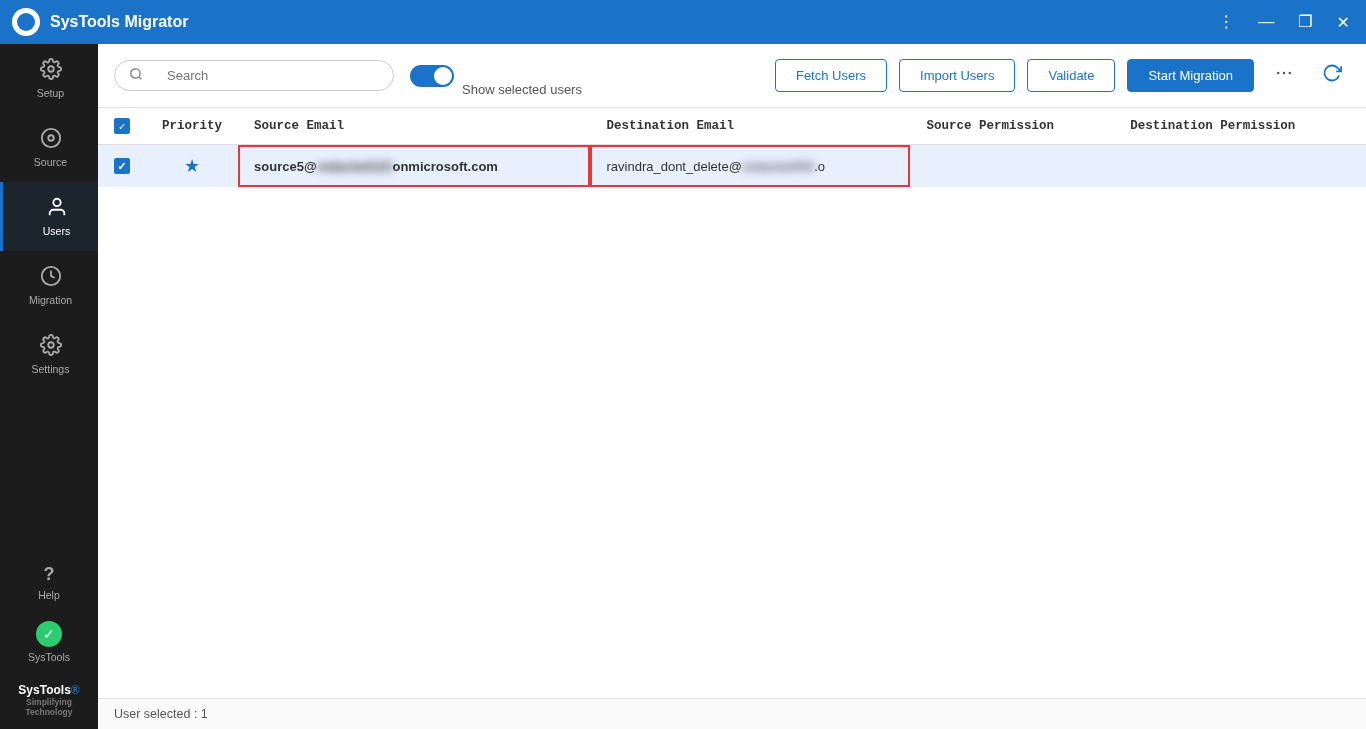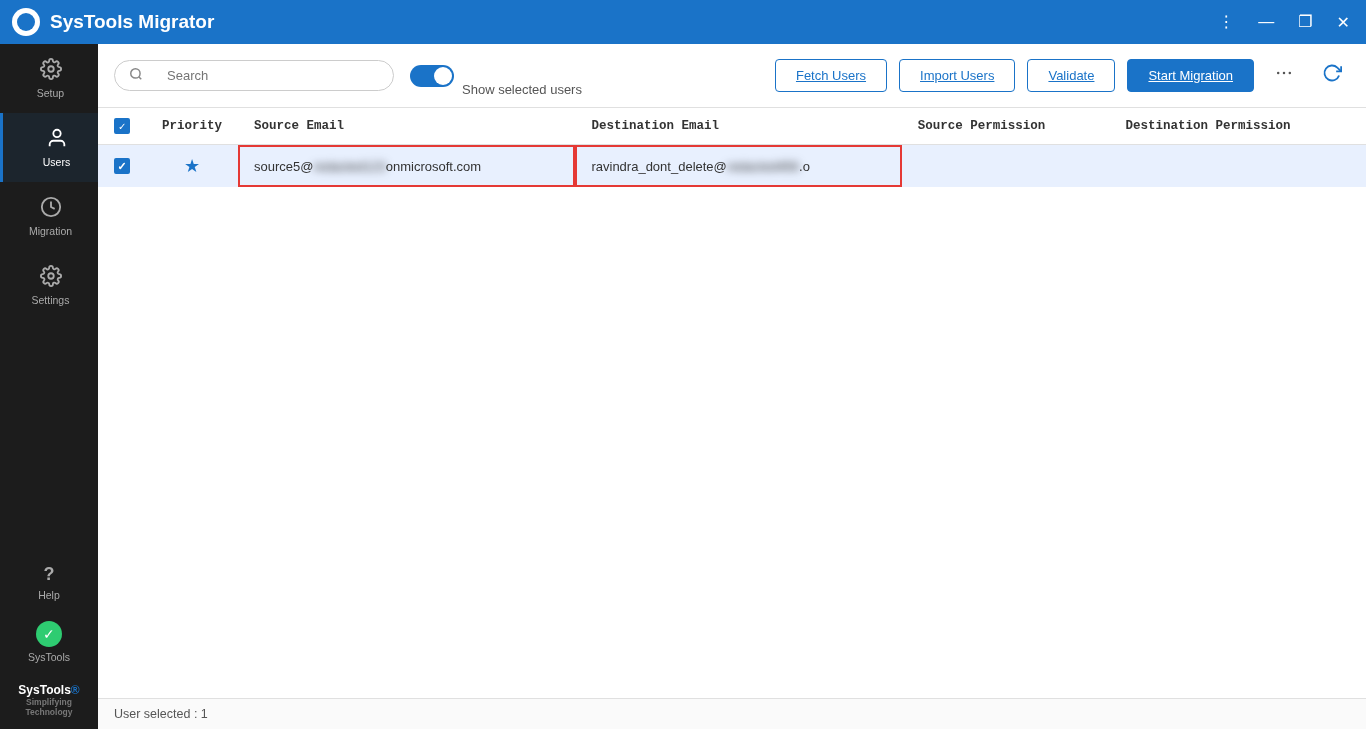--- a/index.html
+++ b/index.html
@@ -12,21 +12,21 @@
       display: flex;
       align-items: center;
       justify-content: space-between;
       padding: 0 12px;
       color: white;
       user-select: none;
     }
     .titlebar-left { display: flex; align-items: center; gap: 10px; }
     .titlebar-logo { width: 28px; height: 28px; background: white; border-radius: 50%; display: flex; align-items: center; justify-content: center; }
     .titlebar-logo-inner { width: 18px; height: 18px; background: #1a73c8; border-radius: 50%; }
-    .titlebar-title { font-size: 19px; font-weight: 600; color: white; }
+    .titlebar-title { font-size: 16px; font-weight: 600; color: white; }
     .titlebar-controls { display: flex; align-items: center; gap: 16px; }
     .titlebar-btn { color: white; font-size: 16px; cursor: pointer; background: none; border: none; padding: 4px; line-height: 1; }
     .titlebar-close { color: white; font-size: 16px; cursor: pointer; background: none; border: none; padding: 4px; }
 
     
     .app-layout { display: flex; height: calc(729px - 44px); }
 
     
     .sidebar {
       width: 98px;
@@ -116,21 +116,20 @@
     .btn {
       padding: 8px 20px;
       border-radius: 4px;
       font-size: 13px;
       cursor: pointer;
       border: 1px solid #1a73c8;
       background: white;
       color: #1a73c8;
       font-weight: 500;
       white-space: nowrap;
-      text-decoration: underline;
     }
     .btn-primary {
       background: #1a73c8;
       color: white;
       border: 1px solid #1a73c8;
     }
     .btn-icon { background: none; border: none; cursor: pointer; color: #555; font-size: 18px; padding: 4px 8px; }
 
     
     .table-area { flex: 1; overflow: auto; padding: 0; }
@@ -197,20 +196,29 @@
     <div class="sidebar-item">
       <span class="sidebar-icon">
         <svg width="22" height="22" viewBox="0 0 24 24" fill="none" stroke="#aaa" stroke-width="2">
           <circle cx="12" cy="12" r="3"></circle>
             <path d="M19.4 15a1.65 1.65 0 0 0 .33 1.82l.06.06a2 2 0 0 1-2.83 2.83l-.06-.06a1.65 1.65 0 0 0-1.82-.33 1.65 1.65 0 0 0-1 1.51V21a2 2 0 0 1-4 0v-.09A1.65 1.65 0 0 0 9 19.4a1.65 1.65 0 0 0-1.82.33l-.06.06a2 2 0 0 1-2.83-2.83l.06-.06A1.65 1.65 0 0 0 4.68 15a1.65 1.65 0 0 0-1.51-1H3a2 2 0 0 1 0-4h.09A1.65 1.65 0 0 0 4.6 9a1.65 1.65 0 0 0-.33-1.82l-.06-.06a2 2 0 0 1 2.83-2.83l.06.06A1.65 1.65 0 0 0 9 4.68a1.65 1.65 0 0 0 1-1.51V3a2 2 0 0 1 4 0v.09a1.65 1.65 0 0 0 1 1.51 1.65 1.65 0 0 0 1.82-.33l.06-.06a2 2 0 0 1 2.83 2.83l-.06.06A1.65 1.65 0 0 0 19.4 9a1.65 1.65 0 0 0 1.51 1H21a2 2 0 0 1 0 4h-.09a1.65 1.65 0 0 0-1.51 1z"></path>
         </svg>
       </span>
       <span class="sidebar-label">Setup</span>
     </div>
 
+    <div class="sidebar-item">
+      <span class="sidebar-icon">
+        <svg width="22" height="22" viewBox="0 0 24 24" fill="none" stroke="#aaa" stroke-width="2">
+          <circle cx="12" cy="12" r="10"></circle>
+            <circle cx="12" cy="12" r="3"></circle>
+        </svg>
+      </span>
+      <span class="sidebar-label">Source</span>
+    </div>
 
 
     <div class="sidebar-item active">
       <span class="sidebar-icon">
         <svg width="22" height="22" viewBox="0 0 24 24" fill="none" stroke="white" stroke-width="2">
           <path d="M20 21v-2a4 4 0 0 0-4-4H8a4 4 0 0 0-4 4v2"></path>
             <circle cx="12" cy="7" r="4"></circle>
         </svg>
       </span>
       <span class="sidebar-label" style="color:white;">Users</span>
@@ -322,21 +330,21 @@
           </tr>
         </thead>
         <tbody>
           <tr class="selected-row">
             <td class="checkbox-cell">
               <div class="checkbox"></div>
             </td>
             <td class="priority-cell">
               <span class="star">★</span>
             </td>
-            <td style="outline: 2px solid #e53935; outline-offset:-2px;">
+            <td style="outline: 2px solid #e53935; outline-offset:-2px;font-weight:bold;">
               <span>source5@</span><span style="filter:blur(4px);">redacted123</span><span>onmicrosoft.com</span>
             </td>
             <td style="outline: 2px solid #e53935; outline-offset:-2px;">
               <span>ravindra_dont_delete@</span><span style="filter:blur(4px);">redacted456</span><span>.o</span>
             </td>
             <td></td>
             <td></td>
           </tr>
         </tbody>
       </table>

